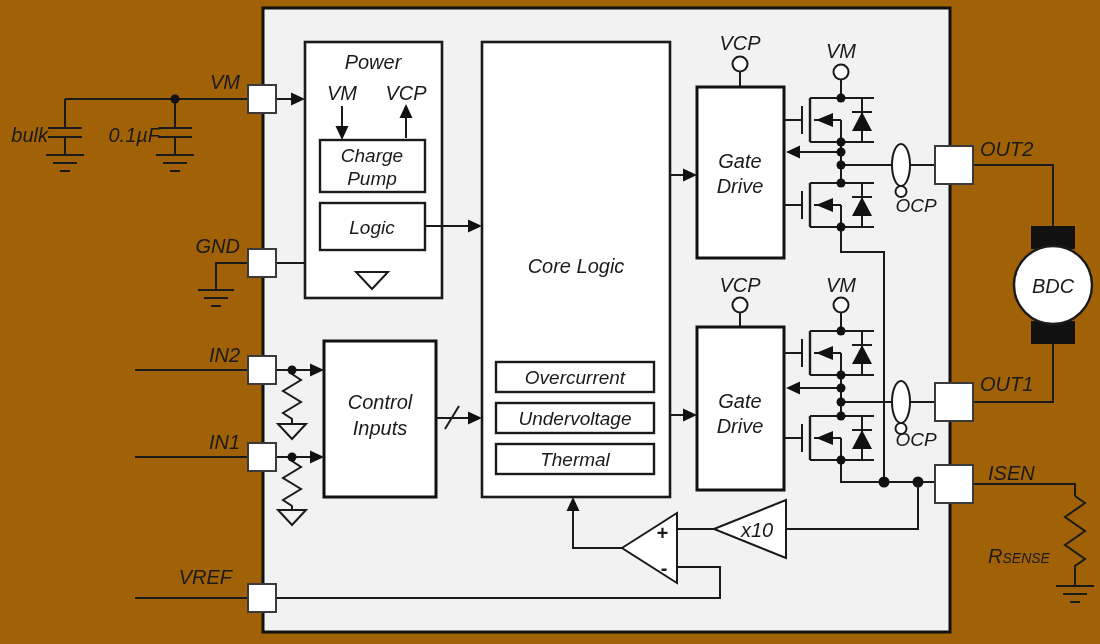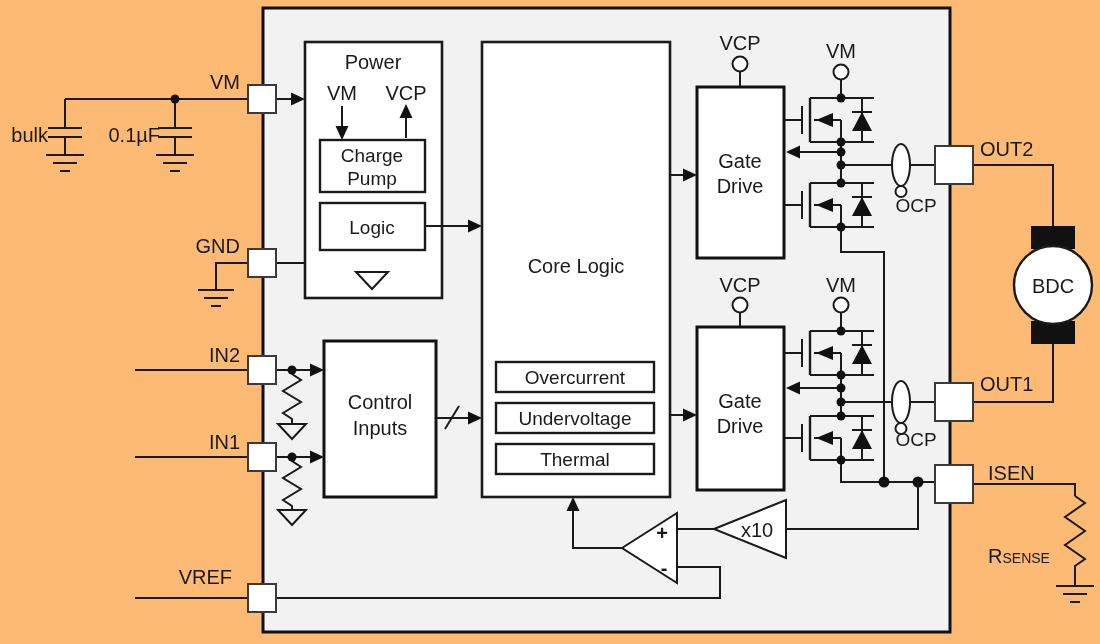--- a/index.html
+++ b/index.html
@@ -1,17 +1,17 @@
 <!DOCTYPE html>
 <html><head>
 <meta charset="utf-8">
 <style>
   html,body{margin:0;padding:0;background:#ffffff;}
-  .stage{position:relative;width:1100px;height:644px;background:#fdba74;
-         font-family:"Liberation Sans", sans-serif;}
+  .stage{position:relative;width:1100px;height:644px;background:#a16207;
+         font-family:"Liberation Sans", sans-serif;font-style:italic;}
   svg{display:block;}
   svg text{fill:#1a1a1a;font-family:"Liberation Sans", sans-serif;font-size:20px;}
   .t19{font-size:19px;}
   .t14{font-size:14px;}
   .bold{font-weight:700;}
   .wire{fill:none;stroke:#1a1a1a;stroke-width:2;}
   .wire3{fill:none;stroke:#1a1a1a;stroke-width:2.4;}
   .blk{fill:#ffffff;stroke:#1a1a1a;stroke-width:2.6;}
   .blkthick{fill:#ffffff;stroke:#111111;stroke-width:3;}
   .sub{fill:#ffffff;stroke:#1a1a1a;stroke-width:2.4;}

